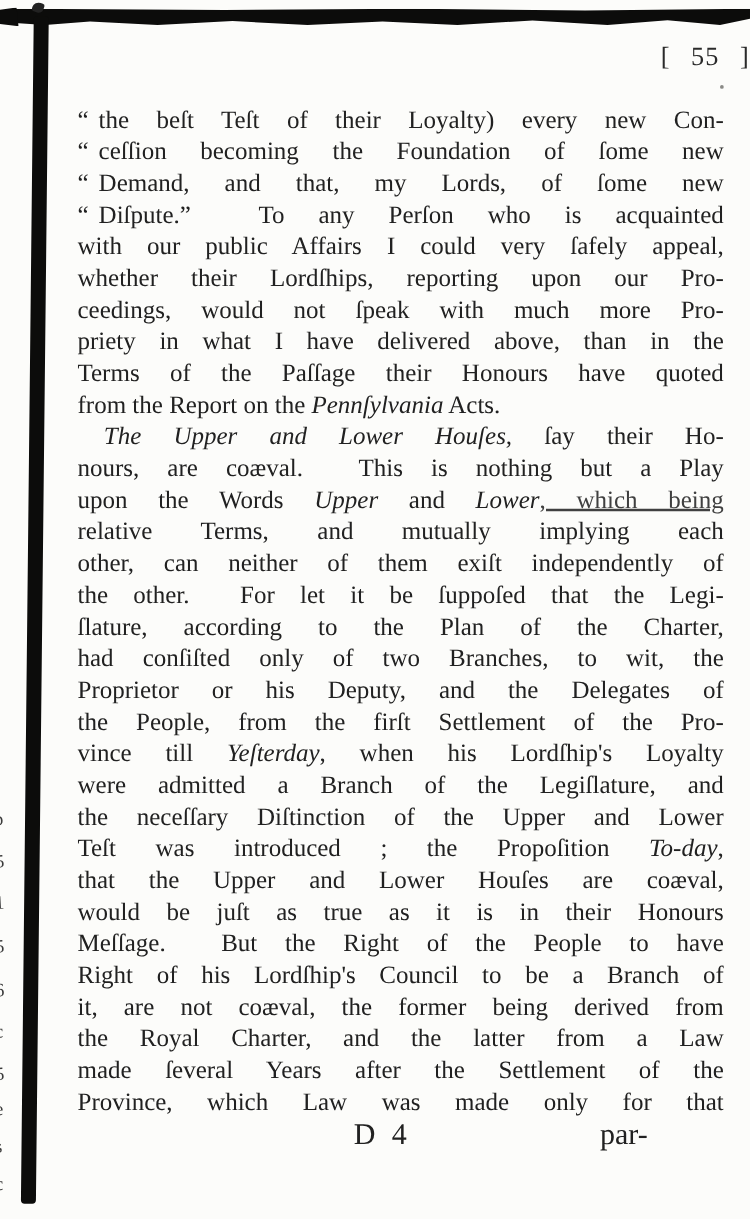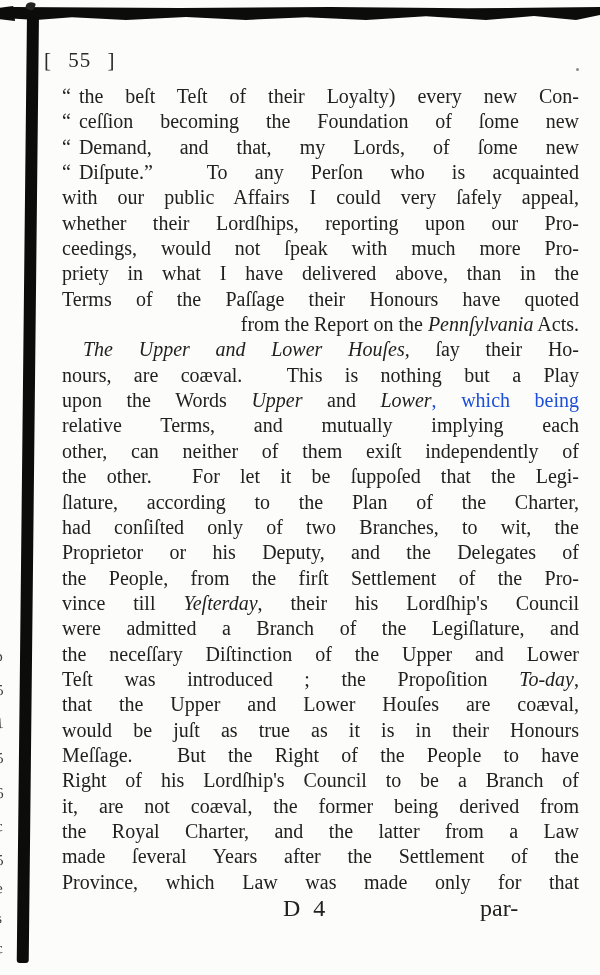--- a/index.html
+++ b/index.html
@@ -28,38 +28,38 @@
     transform:rotate(0.62deg);transform-origin:top center;
   }
   .speck{position:absolute;top:68px;left:576px;width:3px;height:3px;background:#8a8a86;border-radius:50%;}
   .mglyph{
     position:absolute;left:-4px;font-size:15px;color:#3b3b3b;
     font-family:"Liberation Serif","DejaVu Serif",serif;
     transform:rotate(-3deg);
   }
   
   .page-number{
-    position:absolute;top:48px;left:0;width:600px;text-align:left;
+    position:absolute;top:33px;left:0;width:600px;text-align:right;
     text-indent:44px;font-size:21px;color:#2a2a2a;word-spacing:10px;letter-spacing:1px;
   }
   .text-block{
     position:absolute;left:62px;top:84px;width:517px;
     color:#212121;font-size:20px;
   }
   .line{
     height:25.35px;line-height:25.35px;overflow:hidden;
     text-align:justify;
   }
   .line::after{content:"";display:inline-block;width:100%;height:0;}
-  .line.nj{text-align:right;}
+  .line.nj{text-align:left;}
   .line.nj::after{content:none;}
   .line.ind{text-indent:21px;}
   .s-q{margin-right:8px;}
   .s-i{font-style:italic;}
-  .s-rf{color:#1d4ed8;}
+  .s-rf{color:#404040;text-decoration:underline;}
   .signature-line{
     position:relative;height:25px;font-size:24px;
   }
   .sig-gathering{position:absolute;left:221px;top:0;word-spacing:7px;}
   .sig-catchword{position:absolute;left:418px;top:0;font-family:Liberation Serif, serif;}
 </style>
 </head>
 <body>
 
 <div class="band-top"></div>
@@ -97,21 +97,21 @@
       <div class="line ind"><span class="s-i">The Upper and Lower Houſes,</span><span class="s-r"> ſay their Ho-</span></div>
       <div class="line"><span class="s-r">nours, are coæval.&nbsp; This is nothing but a Play</span></div>
       <div class="line"><span class="s-r">upon the Words </span><span class="s-i">Upper</span><span class="s-r"> and </span><span class="s-i">Lower</span><span class="s-rf">, which being</span></div>
       <div class="line"><span class="s-r">relative Terms, and mutually implying each</span></div>
       <div class="line"><span class="s-r">other, can neither of them exiſt independently of</span></div>
       <div class="line"><span class="s-r">the other.&nbsp; For let it be ſuppoſed that the Legi-</span></div>
       <div class="line"><span class="s-r">ſlature, according to the Plan of the Charter,</span></div>
       <div class="line"><span class="s-r">had conſiſted only of two Branches, to wit, the</span></div>
       <div class="line"><span class="s-r">Proprietor or his Deputy, and the Delegates of</span></div>
       <div class="line"><span class="s-r">the People, from the firſt Settlement of the Pro-</span></div>
-      <div class="line"><span class="s-r">vince till </span><span class="s-i">Yeſterday</span><span class="s-r">, their his Lordſhip's Council</span></div>
+      <div class="line"><span class="s-r">vince till </span><span class="s-i">Yeſterday</span><span class="s-r">, when his Lordſhip's Loyalty</span></div>
       <div class="line"><span class="s-r">were admitted a Branch of the Legiſlature, and</span></div>
       <div class="line"><span class="s-r">the neceſſary Diſtinction of the Upper and Lower</span></div>
       <div class="line"><span class="s-r">Teſt was introduced ; the Propoſition </span><span class="s-i">To-day</span><span class="s-r">,</span></div>
       <div class="line"><span class="s-r">that the Upper and Lower Houſes are coæval,</span></div>
       <div class="line"><span class="s-r">would be juſt as true as it is in their Honours</span></div>
       <div class="line"><span class="s-r">Meſſage.&nbsp; But the Right of the People to have</span></div>
       <div class="line"><span class="s-r">Right of his Lordſhip's Council to be a Branch of</span></div>
       <div class="line"><span class="s-r">it, are not coæval, the former being derived from</span></div>
       <div class="line"><span class="s-r">the Royal Charter, and the latter from a Law</span></div>
       <div class="line"><span class="s-r">made ſeveral Years after the Settlement of the</span></div>

